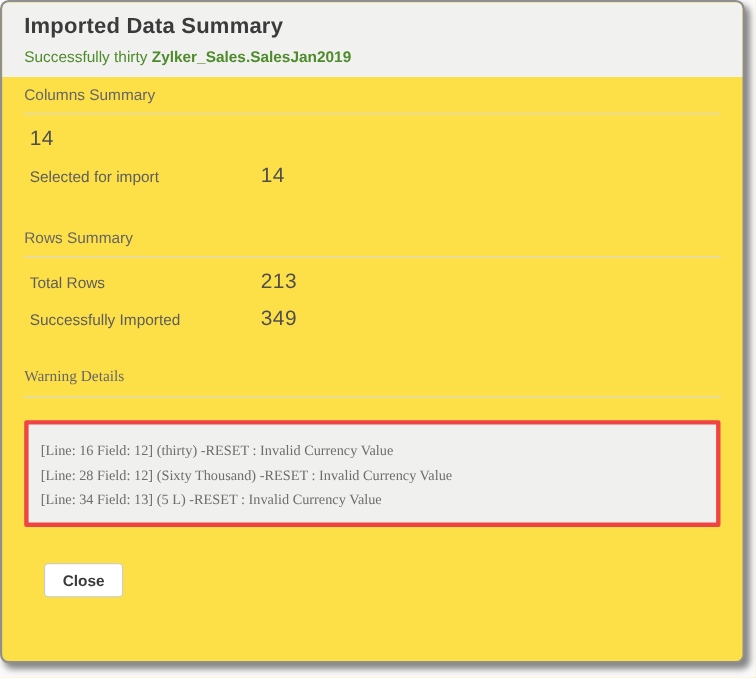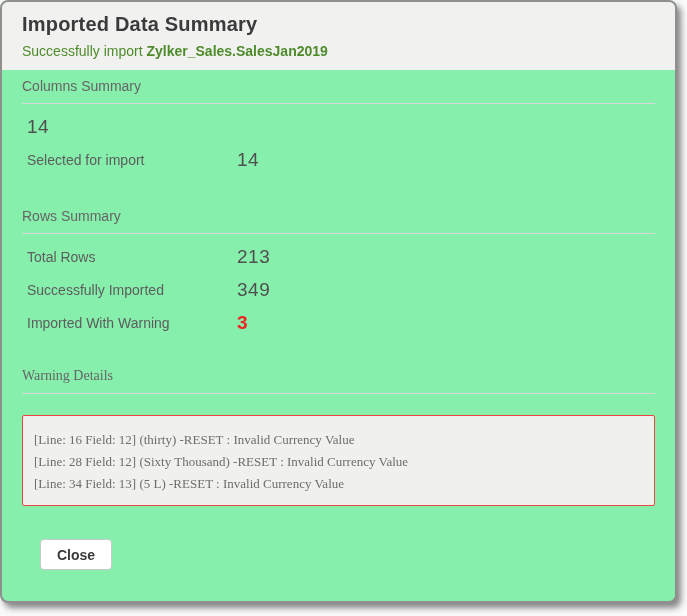--- a/index.html
+++ b/index.html
@@ -10,21 +10,21 @@
     background: #fafafa;
     font-family: "Liberation Sans", "DejaVu Sans", sans-serif;
     -webkit-font-smoothing: antialiased;
   }
   .dialog {
     position: absolute;
     top: 0;
     left: 0;
     width: 673px;
     height: 599px;
-    background: #86efac;
+    background: #fde047;
     border: 2px solid #8f8f8f;
     border-radius: 8px;
     box-shadow: 4px 5px 6px rgba(70, 70, 70, 0.65);
     overflow: hidden;
     box-sizing: content-box;
   }
   .dialog-header {
     background: #f1f1f0;
     padding: 11px 20px 11px 20px;
   }
@@ -75,21 +75,21 @@
   .summary-value {
     font-size: 19px;
     color: #4f4f4f;
     letter-spacing: 0.5px;
   }
   .summary-value.red { color: #ee2424; font-weight: 600; }
 
   .warning-box {
     margin-top: 21px;
     background: #f0f0ee;
-    border: 1px solid #ef4444;
+    border: 4px solid #ef4444;
     border-radius: 2px;
     padding: 13px 15px 10px 11px;
   }
   .warning-line {
     font-size: 13px;
     line-height: 22px;
     color: #6d6d6d;
   }
 
   .dialog-footer { padding: 33px 0 0 18px; }
@@ -108,21 +108,21 @@
   }
 </style>
 </head>
 <body>
 
 <div class="dialog">
 
   <div class="dialog-header">
     <h1 class="dialog-title">Imported Data Summary</h1>
     <div class="success-message">
-      <span>Successfully import</span>
+      <span>Successfully thirty</span>
       <b>Zylker_Sales.SalesJan2019</b>
     </div>
   </div>
 
   <div class="dialog-body">
 
     <div class="section section-columns">
       <h2 class="section-heading">Columns Summary</h2>
       <hr class="divider">
       <div class="rows">
@@ -141,24 +141,20 @@
       <hr class="divider">
       <div class="rows">
         <div class="summary-row">
           <span class="summary-label">Total Rows</span>
           <span class="summary-value">213</span>
         </div>
         <div class="summary-row">
           <span class="summary-label">Successfully Imported</span>
           <span class="summary-value">349</span>
         </div>
-        <div class="summary-row">
-          <span class="summary-label">Imported With Warning</span>
-          <span class="summary-value red">3</span>
-        </div>
       </div>
     </div>
 
     <div class="section section-warnings">
       <h2 class="section-heading">Warning Details</h2>
       <hr class="divider">
       <div class="warning-box">
         <div class="warning-line">[Line: 16 Field: 12] (thirty) -RESET : Invalid Currency Value</div>
         <div class="warning-line">[Line: 28 Field: 12] (Sixty Thousand) -RESET : Invalid Currency Value</div>
         <div class="warning-line">[Line: 34 Field: 13] (5 L) -RESET : Invalid Currency Value</div>

